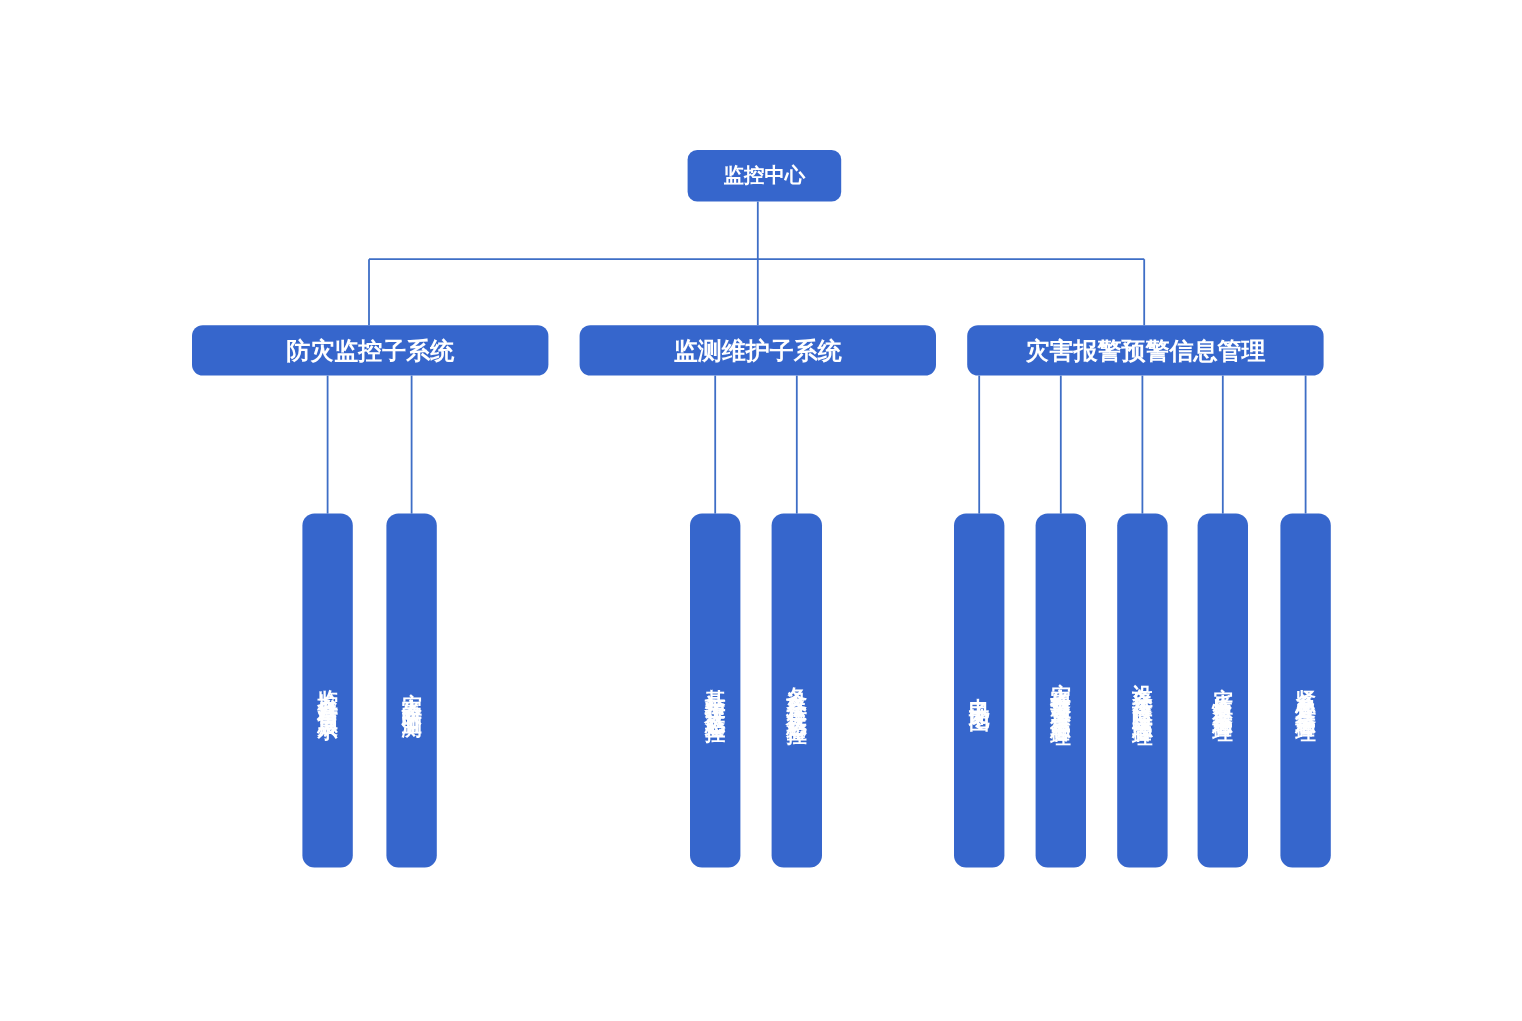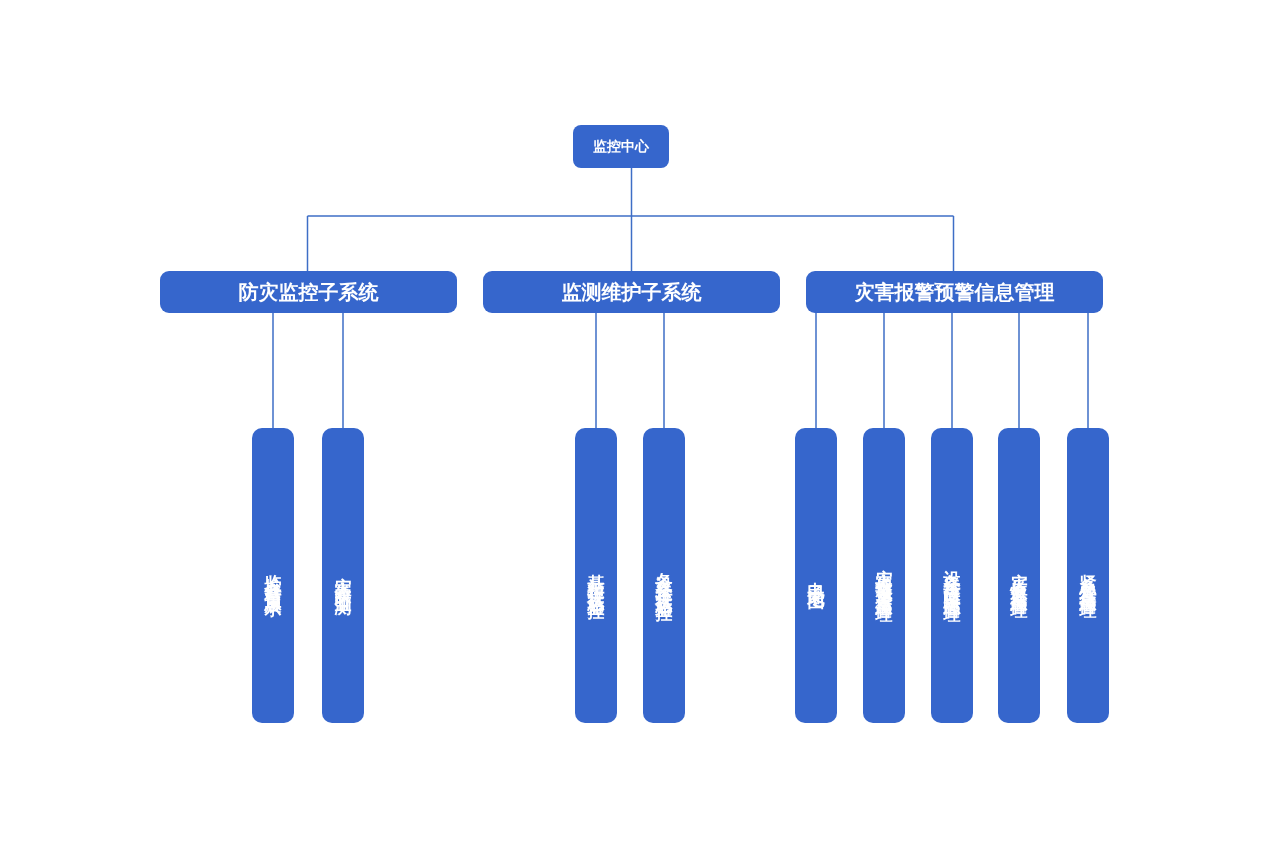--- a/index.html
+++ b/index.html
@@ -20,22 +20,22 @@
   .connectors line{stroke:var(--connector);stroke-width:1.5;}
   .node{
     position:absolute;
     background:var(--node-fill);
     color:var(--node-text);
     display:grid;place-items:center;
     font-weight:600;
     box-sizing:border-box;
   }
   .root-node{
-    left:573px;top:125px;width:96px;height:43px;
-    border-radius:8px;font-size:14px;
+    left:573px;top:125px;width:128px;height:43px;
+    border-radius:8px;font-size:17px;
   }
   .subsystem{
     top:271px;width:297px;height:42px;
     border-radius:9px;font-size:20px;
   }
   .subsystem.s1{left:160px;}
   .subsystem.s2{left:483px;}
   .subsystem.s3{left:806px;}
   .leaf{
     top:428px;width:42px;height:295px;

